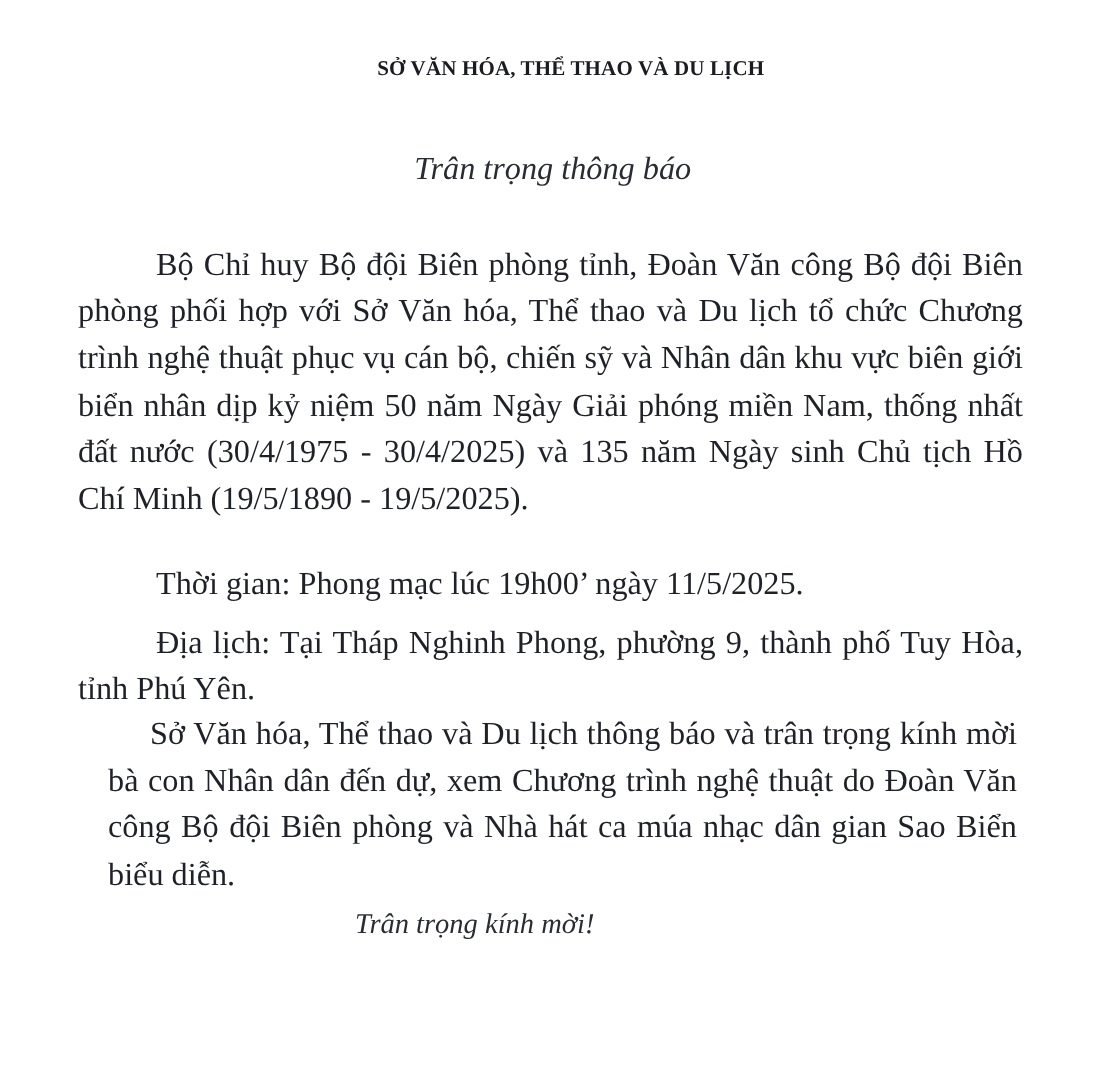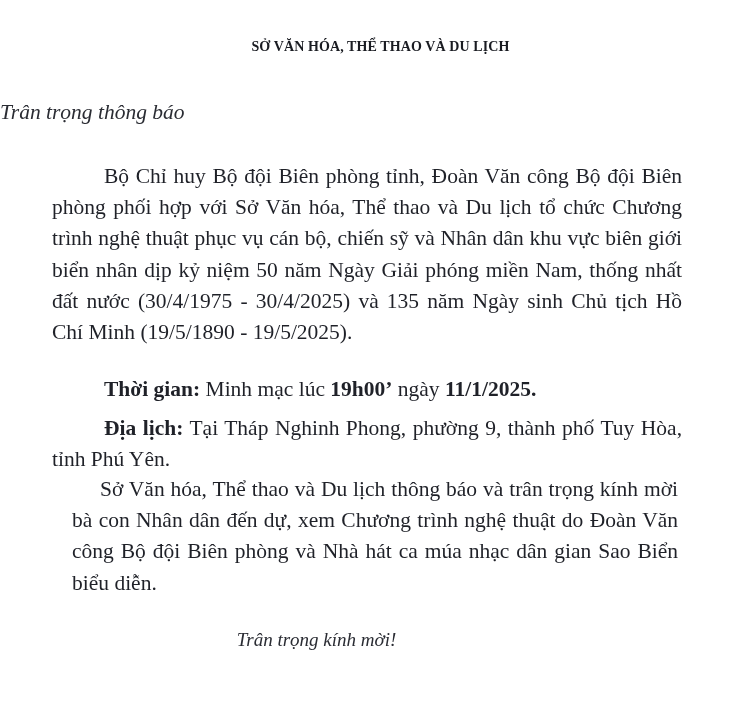--- a/index.html
+++ b/index.html
@@ -24,58 +24,58 @@
       font-weight: bold;
       font-size: 14px;
       letter-spacing: 0.1px;
       color: #1a1c22;
     }
     .subtitle {
       position: absolute;
       left: 0;
       width: 737px;
       top: 100px;
+      text-align: center;
       font-style: italic;
       font-size: 21.5px;
       color: #2a2c33;
     }
     .para {
       position: absolute;
       font-size: 21.5px;
       line-height: 31.2px;
       text-align: justify;
       text-indent: 52px;
       margin: 0;
     }
     .p1 { left: 52px; width: 630px; top: 146px; margin-top: 15px; }
     .p2 { left: 52px; width: 630px; top: 374px; text-align: left; }
     .p3 { left: 52px; width: 630px; top: 413px; }
     .p4 { left: 72px; width: 606px; top: 474px; text-indent: 28px; font-family: Liberation Serif, serif; }
-    .b { font-weight: bold; }
+    .b { font-weight: normal; }
     .closing {
       position: absolute;
       left: 0;
       width: 633px;
       top: 606px;
       text-align: center;
       font-style: italic;
       font-size: 19px;
       color: #2a2c33;
-      margin-top: 23px;
     }
   </style>
 </head>
 <body>
 
 <div>
   <div class="title">SỞ VĂN HÓA, THỂ THAO VÀ DU LỊCH</div>
   <div class="subtitle">Trân trọng thông báo</div>
 
   <p class="para p1">Bộ Chỉ huy Bộ đội Biên phòng tỉnh, Đoàn Văn công Bộ đội Biên phòng phối hợp với Sở Văn hóa, Thể thao và Du lịch tổ chức Chương trình nghệ thuật phục vụ cán bộ, chiến sỹ và Nhân dân khu vực biên giới biển nhân dịp kỷ niệm 50 năm Ngày Giải phóng miền Nam, thống nhất đất nước (30/4/1975 - 30/4/2025) và 135 năm Ngày sinh Chủ tịch Hồ Chí Minh (19/5/1890 - 19/5/2025).</p>
 
-  <p class="para p2"><span class="b">Thời gian:</span><span> Minh mạc lúc </span><span class="b">19h00’</span><span> ngày </span><span class="b">11/1/2025.</span></p>
+  <p class="para p2"><span class="b">Thời gian:</span><span> Phong mạc lúc </span><span class="b">19h00’</span><span> ngày </span><span class="b">11/5/2025.</span></p>
 
   <p class="para p3"><span class="b">Địa lịch:</span><span> Tại Tháp Nghinh Phong, phường 9, thành phố Tuy Hòa, tỉnh Phú Yên.</span></p>
 
   <p class="para p4">Sở Văn hóa, Thể thao và Du lịch thông báo và trân trọng kính mời bà con Nhân dân đến dự, xem Chương trình nghệ thuật do Đoàn Văn công Bộ đội Biên phòng và Nhà hát ca múa nhạc dân gian Sao Biển biểu diễn.</p>
 
   <div class="closing">Trân trọng kính mời!</div>
 </div>
 
 </body></html>

